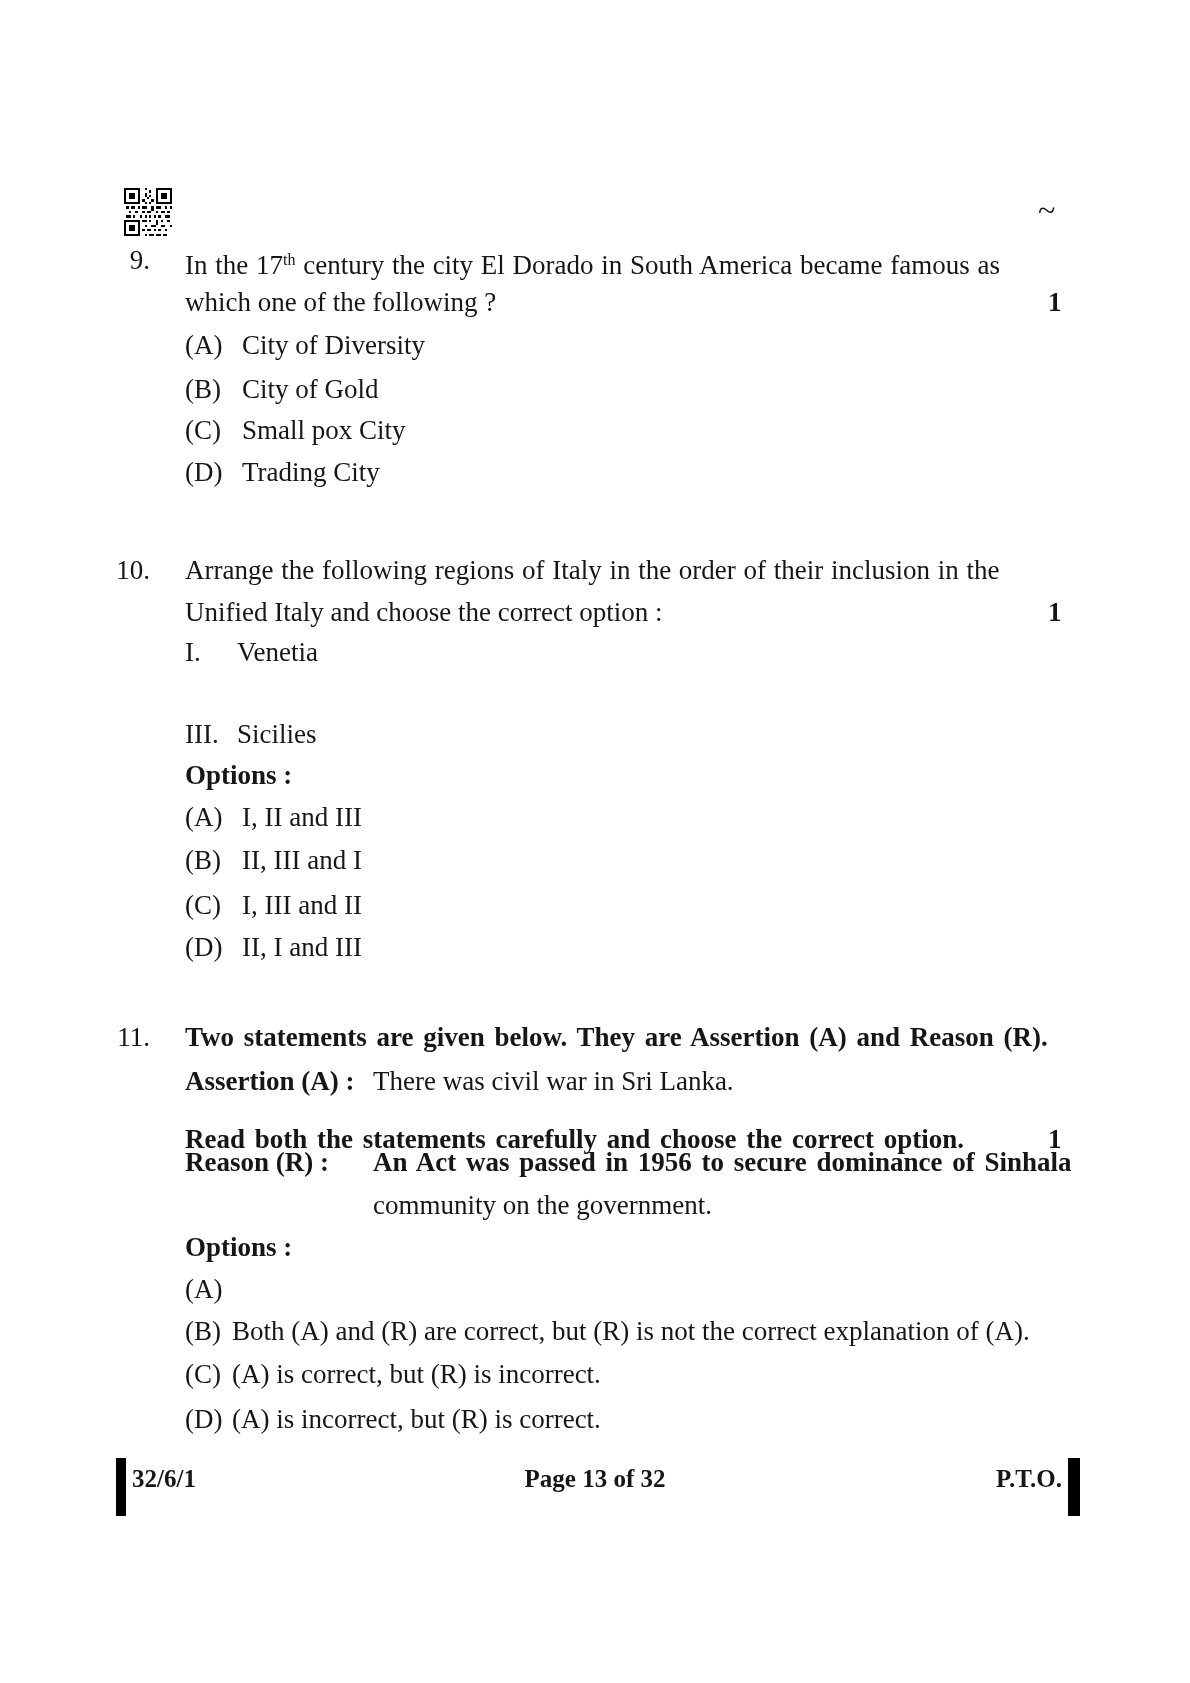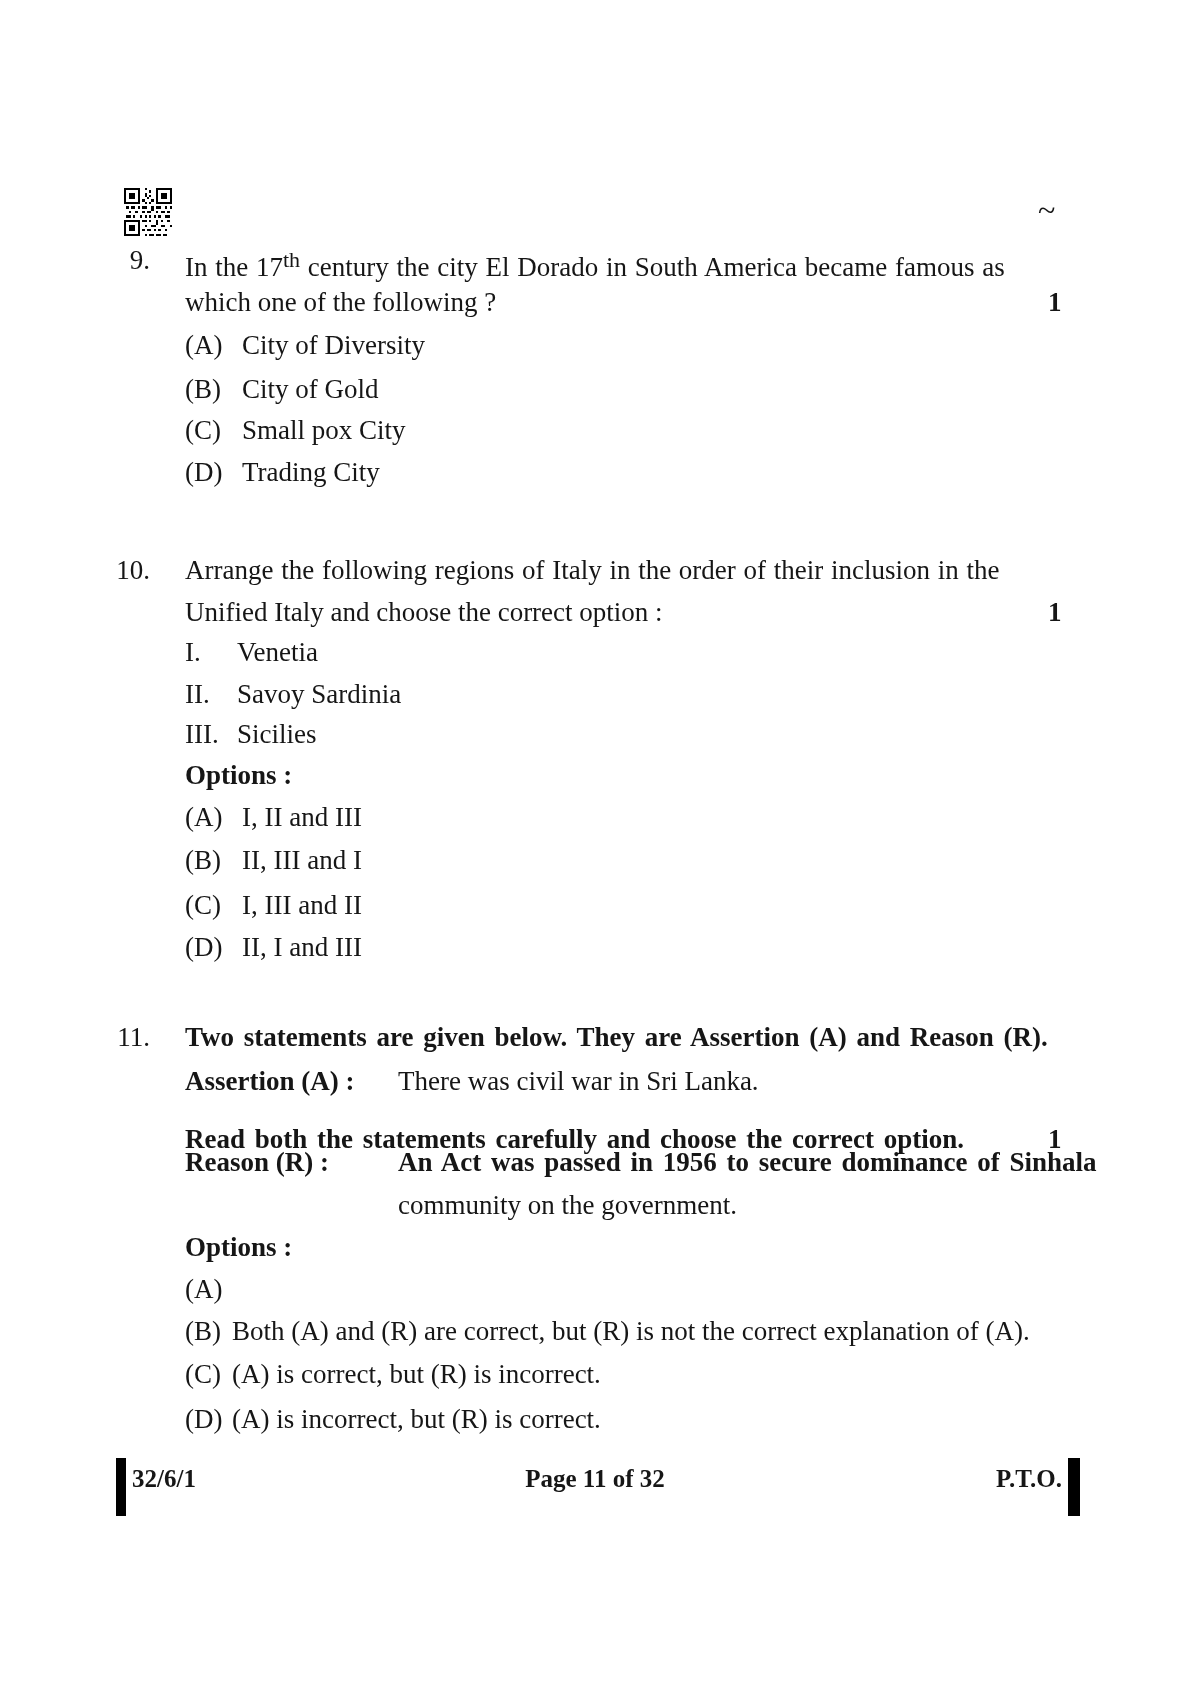--- a/index.html
+++ b/index.html
@@ -18,24 +18,24 @@
   .qline{position:absolute;left:185px;}
   .ws1{word-spacing:1px;}
   .ws2{word-spacing:3px;font-weight:bold;}
   .mark{position:absolute;left:1048px;font-weight:bold;}
   .optletter{position:absolute;left:185px;}
   .opttext{position:absolute;left:242px;}
   .romnum{position:absolute;left:185px;}
   .romtext{position:absolute;left:237px;}
   .optshead{position:absolute;left:185px;font-weight:bold;}
   .arlabel{position:absolute;left:185px;font-weight:bold;}
-  .artext{position:absolute;left:373px;margin-left:25px;}
+  .artext{position:absolute;left:373px;}
   .q11letter{position:absolute;left:185px;}
   .q11text{position:absolute;left:232px;}
-  .sup{font-size:22px;vertical-align:9px;}
+  .sup{font-size:16px;vertical-align:9px;}
   .tilde{position:absolute;left:1038px;top:190px;height:40px;line-height:40px;font-size:32px;}
   .qr{position:absolute;left:124px;top:186px;width:48px;height:52px;}
   .fbar{position:absolute;top:1458px;height:58px;background:#000;}
   .fbar-left{left:116px;width:10px;}
   .fbar-right{left:1068px;width:12px;}
   .ftext{position:absolute;top:1462px;height:34px;line-height:34px;font-weight:bold;font-size:25px;white-space:nowrap;}
   .fcode{left:132px;}
   .fpage{left:50%;transform:translateX(-50%);}
   .fpto{right:128px;}
 </style>
@@ -90,24 +90,20 @@
     <span class="qline ws1">Arrange the following regions of Italy in the order of their inclusion in the</span>
   </div>
   <div class="row" style="top:594px">
     <span class="qline">Unified Italy and choose the correct option :</span>
     <span class="mark">1</span>
   </div>
   <div class="row" style="top:634px">
     <span class="romnum">I.</span>
     <span class="romtext">Venetia</span>
   </div>
-  <div class="row" style="top:676px">
-    <span class="romnum">II.</span>
-    <span class="romtext">Savoy Sardinia</span>
-  </div>
   <div class="row" style="top:716px">
     <span class="romnum">III.</span>
     <span class="romtext">Sicilies</span>
   </div>
   <div class="row" style="top:757px">
     <span class="optshead">Options :</span>
   </div>
   <div class="row" style="top:799px">
     <span class="optletter">(A)</span>
     <span class="opttext">I, II and III</span>
@@ -158,17 +154,17 @@
     <span class="q11letter">(C)</span>
     <span class="q11text">(A) is correct, but (R) is incorrect.</span>
   </div>
   <div class="row" style="top:1401px">
     <span class="q11letter">(D)</span>
     <span class="q11text">(A) is incorrect, but (R) is correct.</span>
   </div>
 
   <div class="fbar fbar-left"></div>
   <div class="ftext fcode">32/6/1</div>
-  <div class="ftext fpage">Page 11 of 32</div>
+  <div class="ftext fpage">Page 13 of 32</div>
   <div class="ftext fpto">P.T.O.</div>
   <div class="fbar fbar-right"></div>
 
 </div>
 
 </body></html>

